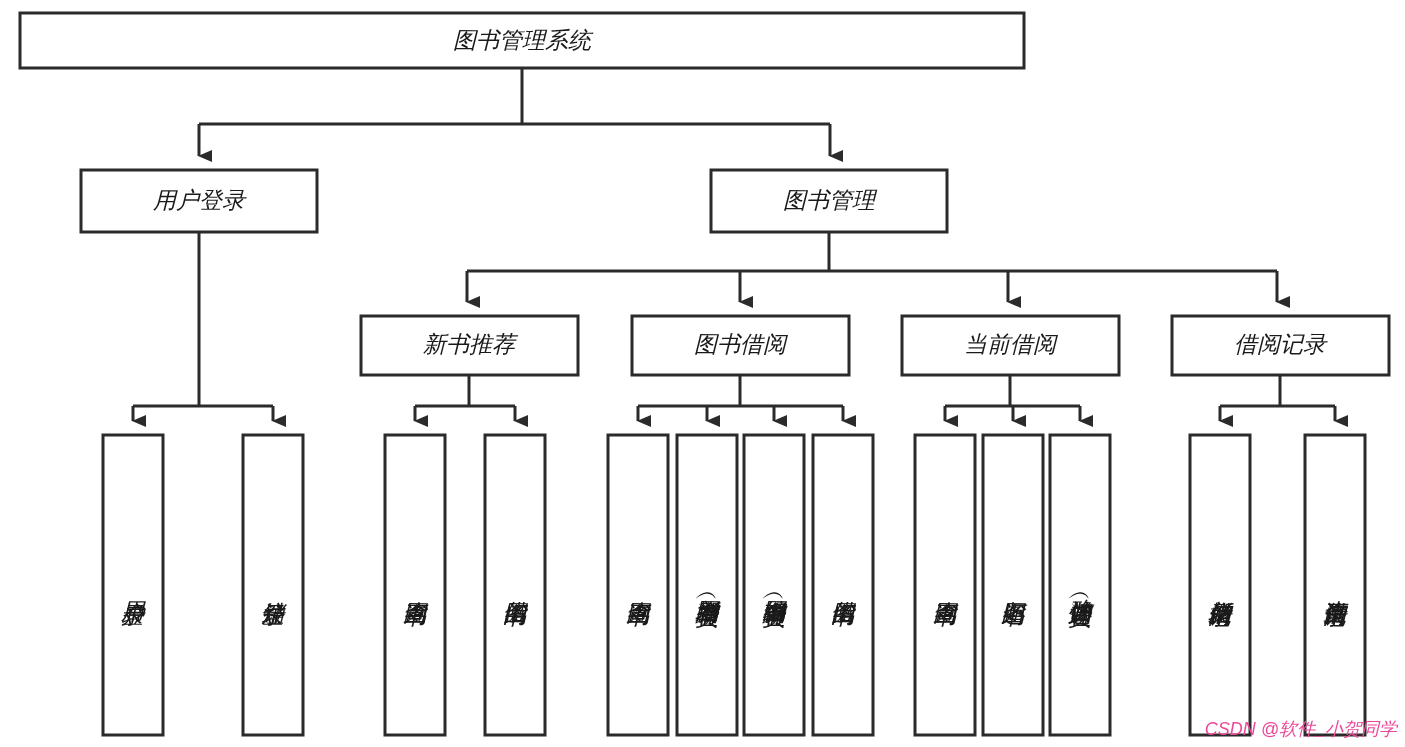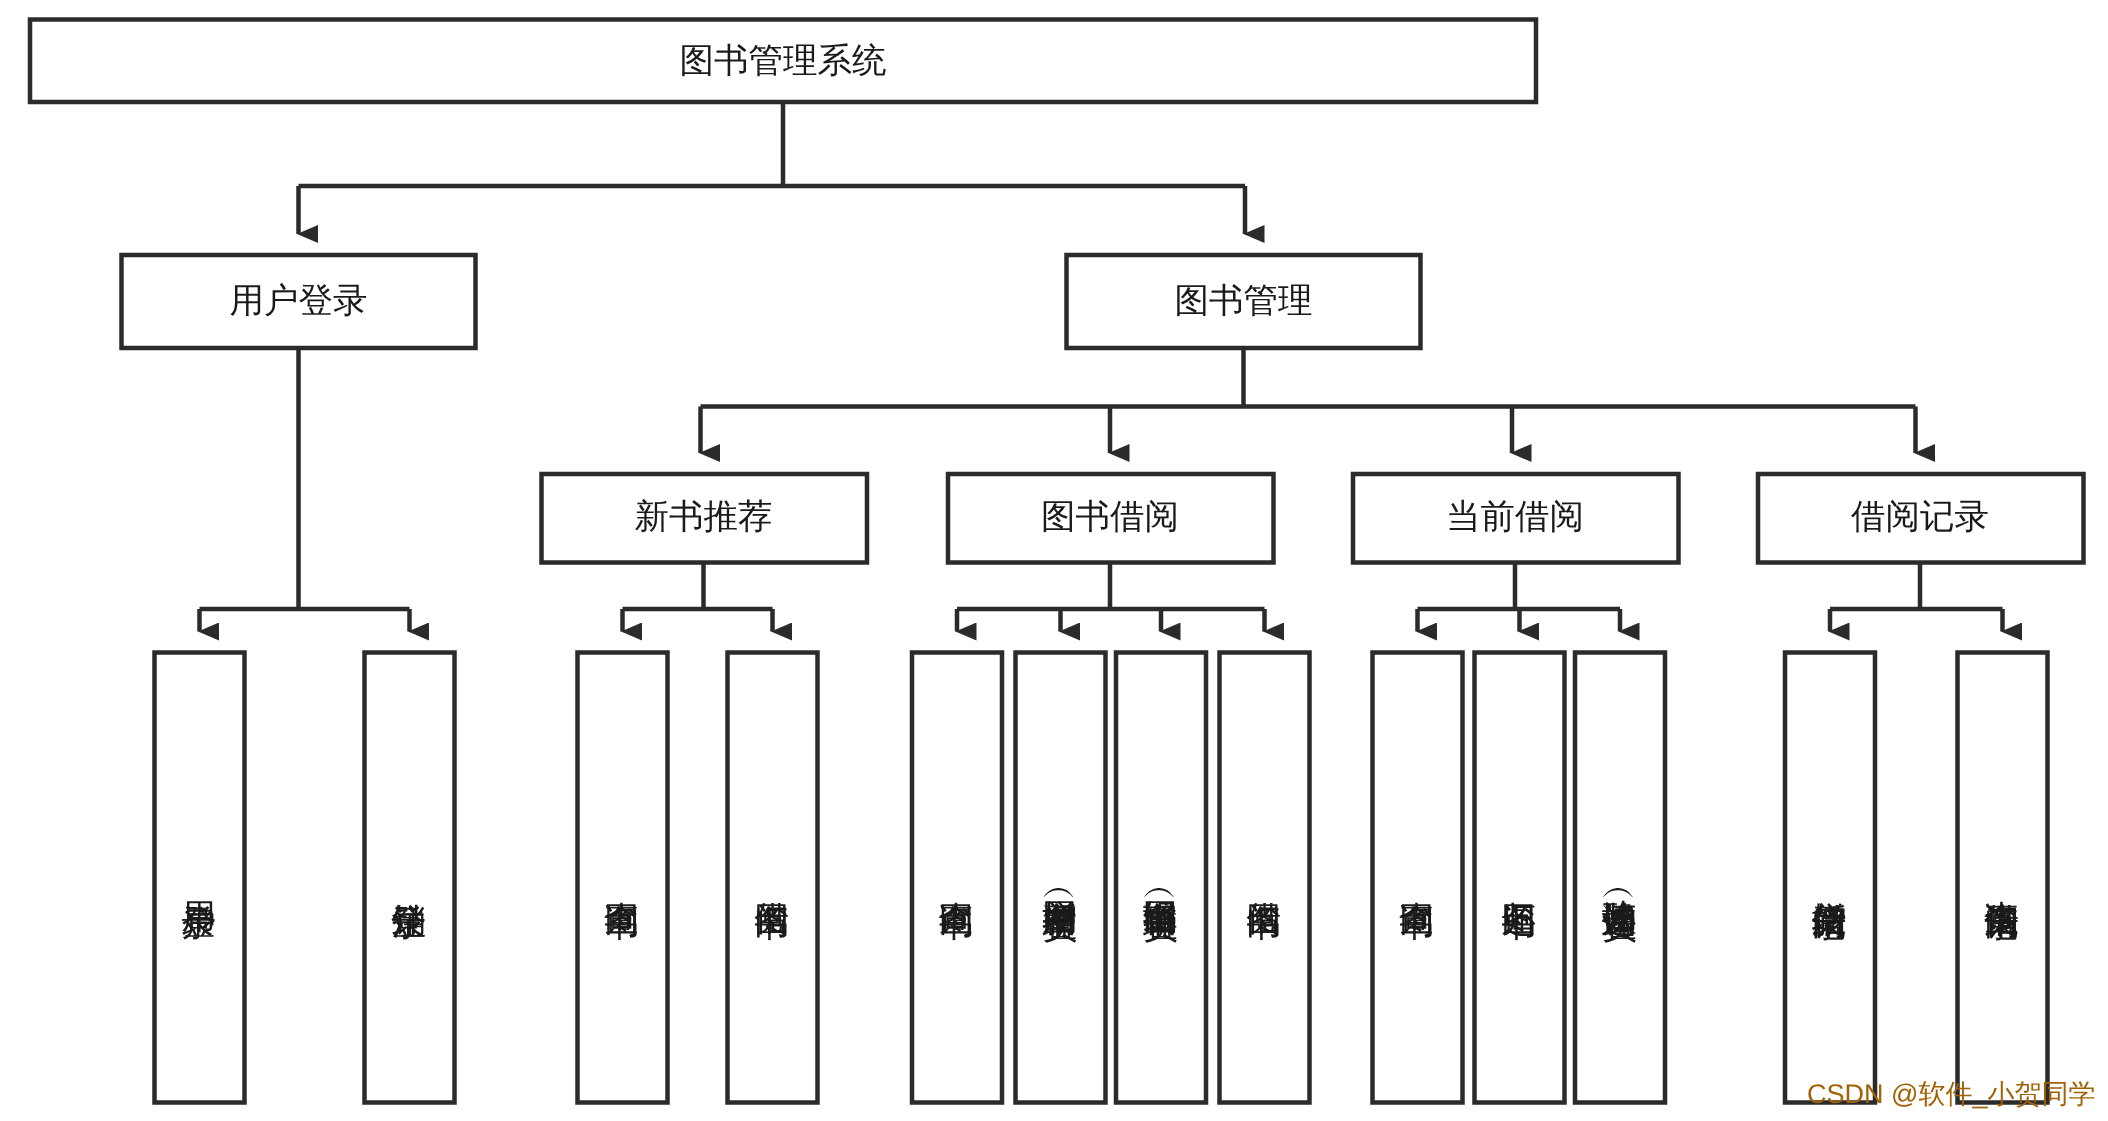--- a/index.html
+++ b/index.html
@@ -11,20 +11,21 @@
     width: 1405px;
     height: 747px;
     font-family: "Liberation Sans", "DejaVu Sans", sans-serif;
     overflow: hidden;
     position: relative;
   }
   #diagram-root {
     position: relative;
     width: 1405px;
     height: 747px;
+    font-style: italic;
   }
   svg#flow {
     position: absolute;
     left: 0;
     top: 0;
     width: 1405px;
     height: 747px;
   }
   .box-rect {
     fill: #ffffff;
@@ -64,21 +65,21 @@
     line-height: 1.05;
     letter-spacing: 1px;
     white-space: nowrap;
   }
   .watermark {
     position: absolute;
     right: 8px;
     bottom: 6px;
     font-family: "Liberation Sans", "DejaVu Sans", sans-serif;
     font-size: 18px;
-    color: #a16207;
+    color: #ec4899;
     white-space: nowrap;
     user-select: none;
     margin-top: 41px;
   }
 </style>
 </head>
 <body>
 
 <div id="diagram-root">
 

